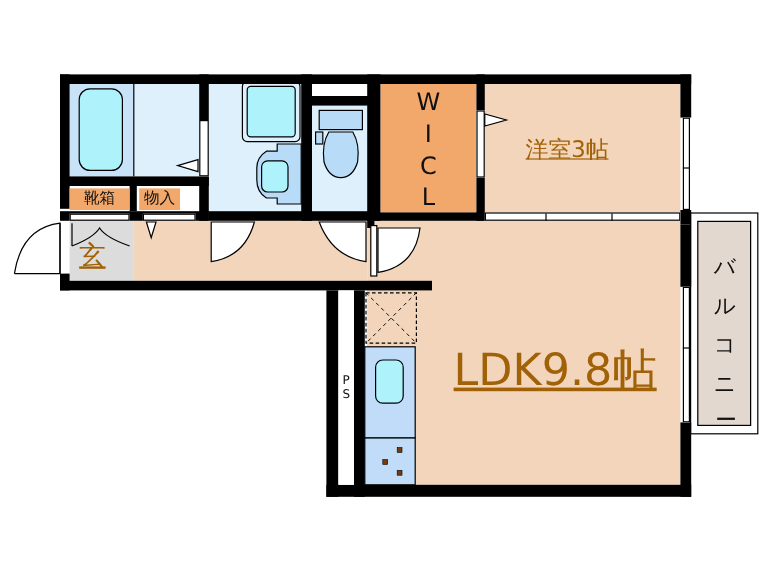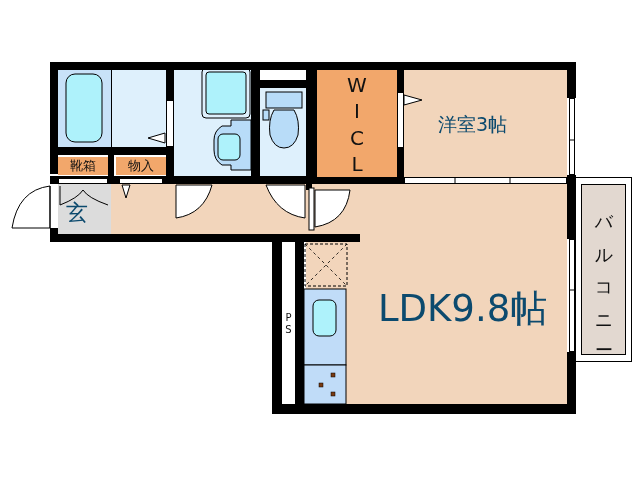--- a/index.html
+++ b/index.html
@@ -1,19 +1,19 @@
 <!DOCTYPE html>
 <html><head>
 <meta charset="utf-8">
 <style>
   html, body { margin:0; padding:0; background:#ffffff; }
   body { width:638px; height:480px; position:relative; overflow:hidden; font-family:"DejaVu Sans","Liberation Sans",sans-serif; }
   .abs { position:absolute; box-sizing:border-box; }
   .wall { position:absolute; background:#000; }
-  .room-label { position:absolute; color:#0c4a6e; white-space:nowrap; }
+  .room-label { position:absolute; color:#a16207; white-space:nowrap;text-decoration:underline; }
   .tag { position:absolute; background:#f2a76b; color:#111; font-size:13px; line-height:18px; text-align:center; }
   svg { position:absolute; overflow:visible; }
 </style>
 </head>
 <body>
 
 <div class="abs" style="left:58px;top:70px;width:53px;height:77px;background:#c8e2f8;"></div>
 
 <div class="abs" style="left:111px;top:70px;width:55px;height:77px;background:#def0fc;"></div>
 
@@ -83,21 +83,21 @@
 <div class="wall" style="left:306px;top:184px;width:6px;height:6px;"></div>
 
 <div class="abs" style="left:166px;top:100px;width:8px;height:47px;background:#fff;border:1px solid #000;"></div>
 <div class="abs" style="left:397px;top:92px;width:7px;height:56px;background:#fff;border:1px solid #000;"></div>
 <div class="abs" style="left:569px;top:98px;width:6px;height:77px;background:#fff;border:1px solid #000;"></div>
 <div class="abs" style="left:569px;top:239px;width:6px;height:113px;background:#fff;border:1px solid #000;"></div>
 <div class="abs" style="left:404px;top:177px;width:163px;height:7px;background:#fff;border:1px solid #000;"></div>
 <div class="abs" style="left:282px;top:242px;width:13px;height:162px;background:#fff;"></div>
 
 <div class="tag" style="left:58px;top:157px;width:50px;height:18px;">靴箱</div>
-<div class="tag" style="left:116px;top:157px;width:50px;height:18px;">物入</div>
+<div class="tag" style="left:116px;top:157px;width:34px;height:18px;">物入</div>
 <div class="abs" style="left:58px;top:178px;width:50px;height:6px;background:#fff;border:1px solid #000;"></div>
 <div class="abs" style="left:119px;top:178px;width:44px;height:6px;background:#fff;border:1px solid #000;"></div>
 
 <svg width="638" height="480" style="left:0;top:0;">
 
   <rect x="66" y="74" width="36" height="68" rx="9" fill="#aef2fb" stroke="#000" stroke-width="1"></rect>
 
   <polygon points="148,138 165,133 165,143" fill="#fff" stroke="#000" stroke-width="1"></polygon>
 
   <rect x="206" y="72" width="40" height="42" rx="3" fill="#aef2fb" stroke="#000" stroke-width="1"></rect>

